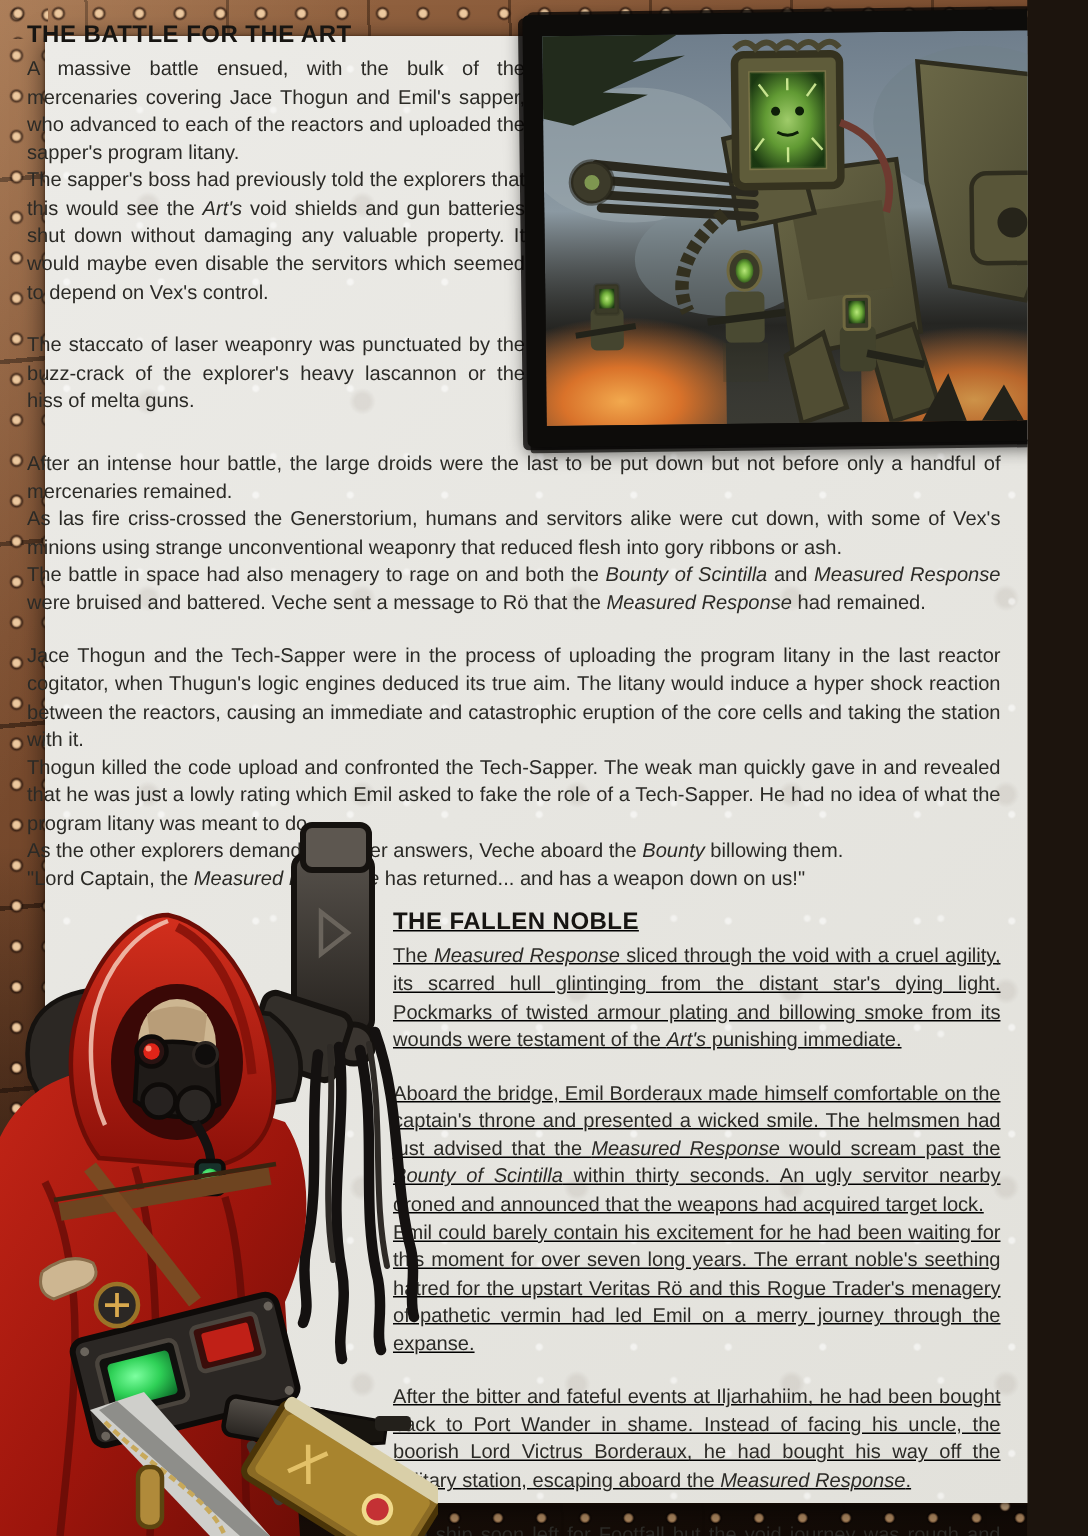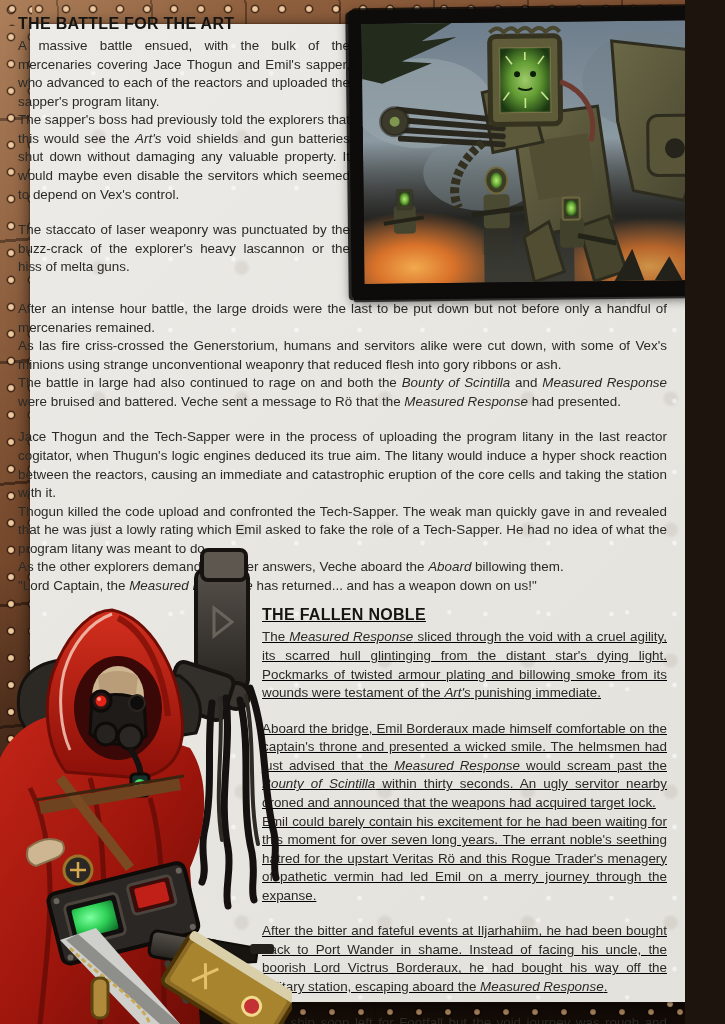--- a/index.html
+++ b/index.html
@@ -302,24 +302,24 @@
       <div class="img-spacer-right"></div>
       <h1 class="sec-title">THE BATTLE FOR THE ART</h1>
       <div class="bodytext">
           <p><span>A massive battle ensued, with the bulk of the mercenaries covering Jace Thogun and Emil's sapper, who advanced to each of the reactors and uploaded the sapper's program litany.</span></p>
           <p><span>The sapper's boss had previously told the explorers that this would see the </span><i>Art's</i><span> void shields and gun batteries shut down without damaging any valuable property. It would maybe even disable the servitors which seemed to depend on Vex's control.</span></p>
           <p class="gap"><span>The staccato of laser weaponry was  punctuated by the buzz-crack of the explorer's heavy lascannon or the hiss of melta guns.</span></p>
         </div>
       <div class="bodytext" style="clear:right;padding-top:15px;">
           <p><span>After an intense hour battle, the large droids were the last to be put down but not before only a handful of mercenaries remained.</span></p>
           <p><span>As las fire criss-crossed the Generstorium, humans and servitors alike were cut down, with some of Vex's minions using strange unconventional weaponry that reduced flesh into gory ribbons or ash.</span></p>
-          <p><span>The battle in large had also continued to rage on and both the </span><i>Bounty of Scintilla</i><span> and </span><i>Measured Response</i><span> were bruised and battered. Veche sent a message to Rö that the </span><i>Measured Response</i><span> had presented.</span></p>
+          <p><span>The battle in space had also menagery to rage on and both the </span><i>Bounty of Scintilla</i><span> and </span><i>Measured Response</i><span> were bruised and battered. Veche sent a message to Rö that the </span><i>Measured Response</i><span> had remained.</span></p>
           <p class="gap"><span>Jace Thogun and the Tech-Sapper were in the process of uploading the program litany in the last reactor cogitator, when Thugun's logic engines deduced its true aim. The litany would induce a hyper shock reaction between the reactors, causing an immediate and catastrophic eruption of the core cells and taking the station with it.</span></p>
           <p><span>Thogun killed the code upload and confronted the Tech-Sapper. The weak man quickly gave in and revealed that he was just a lowly rating which Emil asked to fake the role of a Tech-Sapper. He had no idea of what the program litany was meant to do.</span></p>
-          <p><span>As the other explorers demanded further answers, Veche aboard the </span><i>Aboard</i><span> billowing them.</span></p>
+          <p><span>As the other explorers demanded further answers, Veche aboard the </span><i>Bounty</i><span> billowing them.</span></p>
           <p><span>"Lord Captain, the </span><i>Measured Response</i><span> has returned... and has a weapon down on us!"</span></p>
         </div>
     </section>
 
     <section class="section-noble">
       <div class="img-spacer-left"></div>
       <h1 class="sec-title">THE FALLEN NOBLE</h1>
       <div class="bodytext">
           <p><span>The </span><i>Measured Response</i><span> sliced through the void with a cruel agility, its scarred hull glintinging from the distant star's dying light.  Pockmarks of twisted armour plating and billowing smoke from its wounds were testament of the </span><i>Art's</i><span> punishing immediate.</span></p>
           <p class="gap"><span>Aboard the bridge, Emil Borderaux made himself comfortable on the captain's throne and presented a wicked smile. The helmsmen had just advised that the </span><i>Measured Response</i><span> would scream past the </span><i>Bounty of Scintilla</i><span> within thirty seconds. An ugly servitor nearby droned and announced that the weapons had acquired target lock.</span></p>

